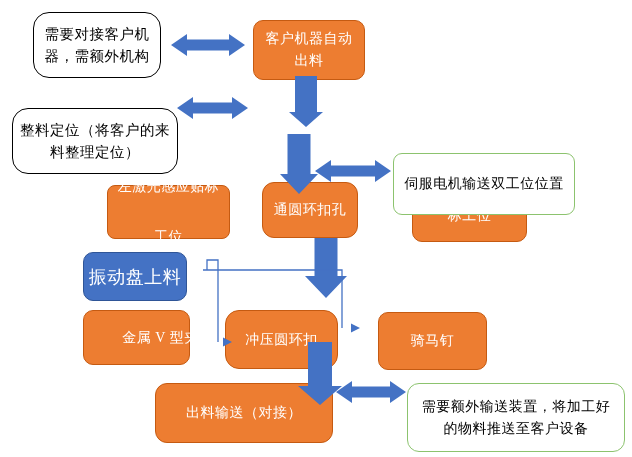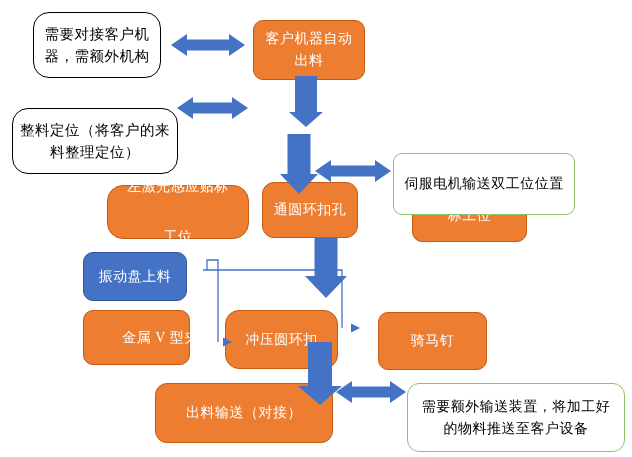--- a/index.html
+++ b/index.html
@@ -36,21 +36,21 @@
   .node.orange{
     background:var(--orangeFill,#ED7D31);
     border:1.4px solid var(--orangeBorder,#C55A11);
     color:var(--textLight,#ffffff);
     font-size:14px;
   }
   .node.blue{
     background:var(--blueFill,#4472C4);
     border:1.4px solid var(--blueBorder,#2F5597);
     color:var(--textLight,#ffffff);
-    font-size:14px;
+    font-size:18px;
   }
   .node.vbottom{justify-content:flex-end;padding-bottom:14px;}
   .line{display:block;white-space:nowrap;}
   svg.arrows{
     position:absolute;left:0;top:0;
     z-index:10;
     pointer-events:none;
   }
 </style>
 </head>
@@ -62,21 +62,21 @@
       <span class="line">器，需额外机构</span>
     </div>
     <div class="node orange" style="left: 253px; top: 20px; width: 112px; height: 60px; border-radius: 10px;">
       <span class="line">客户机器自动</span>
       <span class="line">出料</span>
     </div>
     <div class="node white" style="left: 12px; top: 108px; width: 166px; height: 66px; border-radius: 16px;">
       <span class="line">整料定位（将客户的来</span>
       <span class="line">料整理定位）</span>
     </div>
-    <div class="node orange" style="left: 107px; top: 185px; width: 142px; height: 54px; border-radius: 16px; gap: 28px;">
+    <div class="node orange" style="left: 107px; top: 185px; width: 123px; height: 54px; border-radius: 8px; gap: 28px;">
       <span class="line">左激光感应贴标</span>
       <span class="line">工位</span>
     </div>
     <div class="node orange vbottom" style="left: 412px; top: 192px; width: 115px; height: 50px; border-radius: 10px;">
       <span class="line">标工位</span>
     </div>
     <div class="node green" style="left: 393px; top: 153px; width: 182px; height: 62px; border-radius: 9px;">
       <span class="line">伺服电机输送双工位位置</span>
     </div>
     <div class="node orange" style="left: 262px; top: 182px; width: 96px; height: 56px; border-radius: 12px;">

